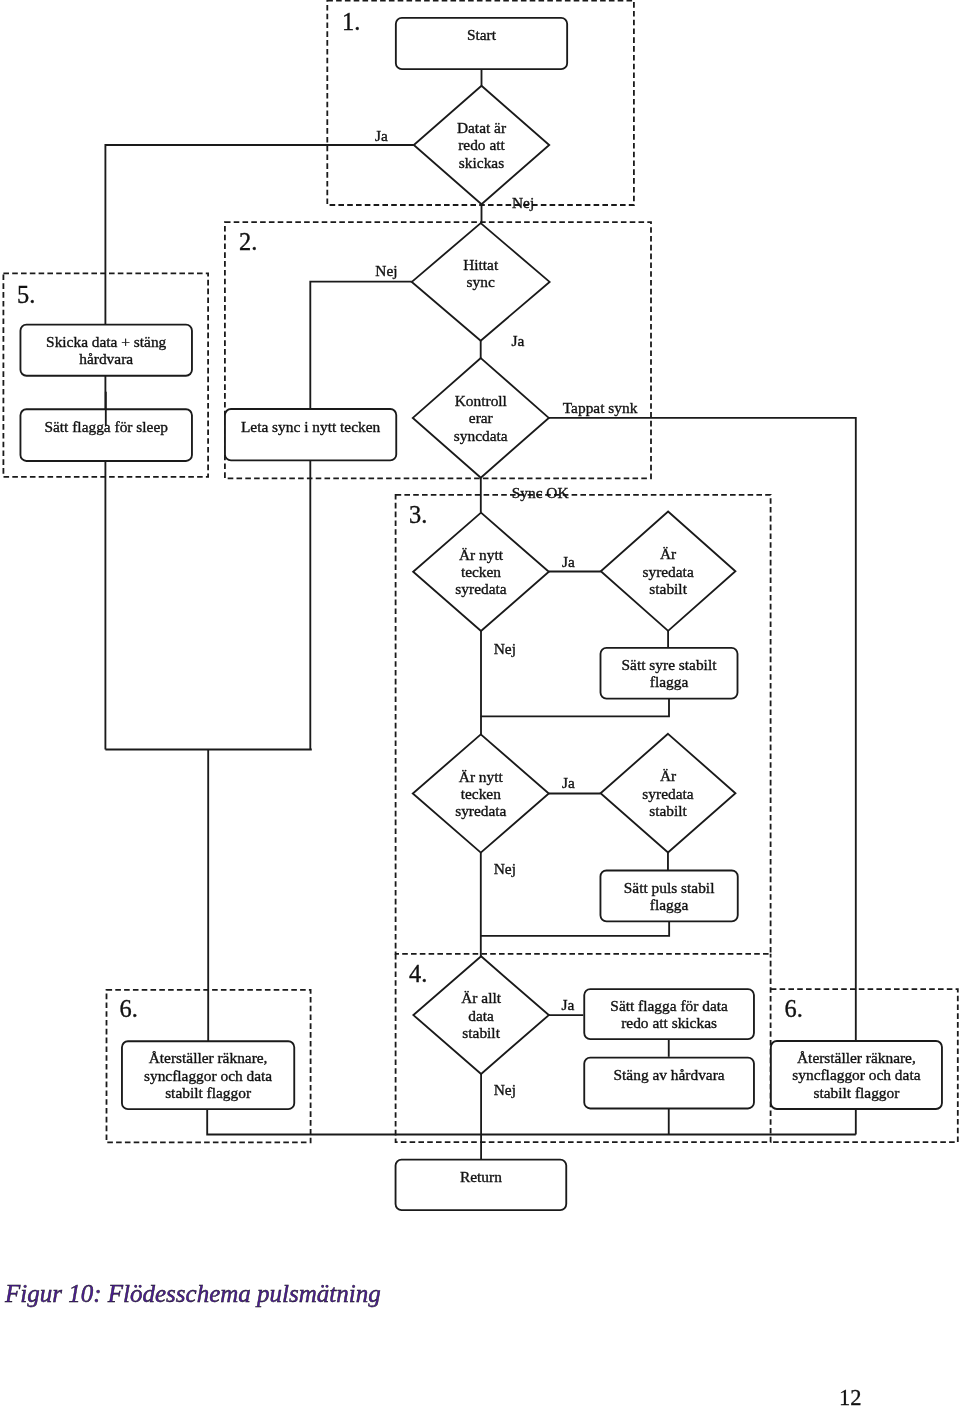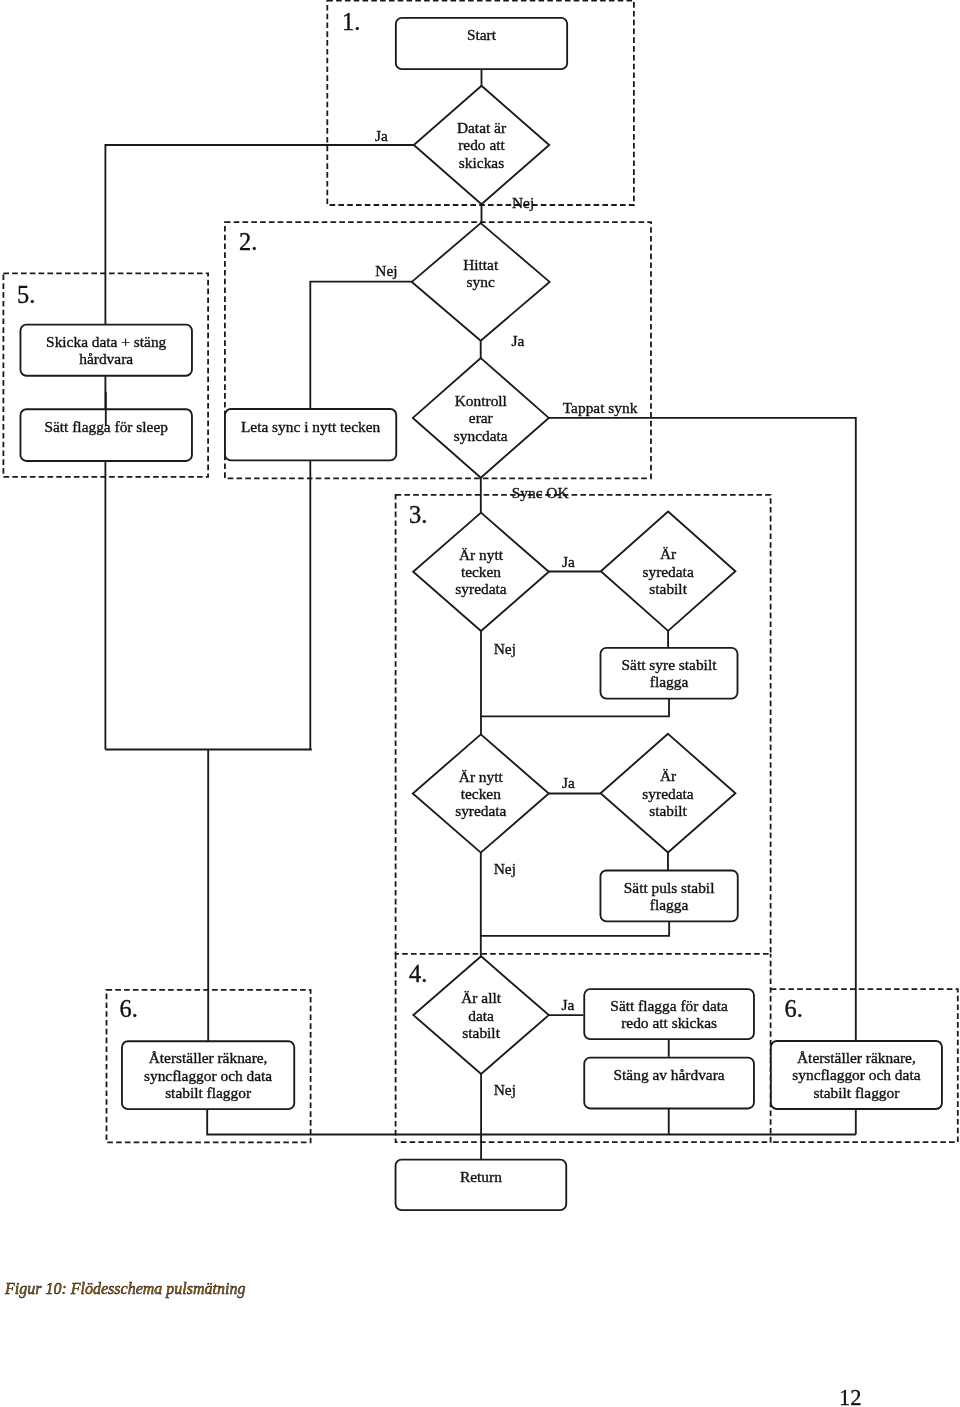--- a/index.html
+++ b/index.html
@@ -9,22 +9,22 @@
   #page{position:absolute;left:0;top:0;width:960px;height:1407px;background:#fff;}
   #chart{position:absolute;left:0;top:0;display:block;}
   #chart text{font-family:"Liberation Serif",serif;fill:#111111;
               stroke:#111111;stroke-width:0.35px;paint-order:stroke fill;}
   .node-text{font-size:15.4px;text-anchor:middle;}
   .group-label{font-size:24.4px;text-anchor:start;}
   .edge-label{font-size:15.4px;text-anchor:start;}
   .shape{fill:#ffffff;stroke:#1a1a1a;stroke-width:1.85;}
   .conn{fill:none;stroke:#1a1a1a;stroke-width:1.85;}
   .grp{fill:none;stroke:#1a1a1a;stroke-width:1.8;stroke-dasharray:5.6 3.2;}
-  #caption{position:absolute;left:5px;top:1280px;font-size:16px;font-style:italic;
-           font-weight:400;white-space:nowrap;color:#a16207;
+  #caption{position:absolute;left:5px;top:1280px;font-size:25px;font-style:italic;
+           font-weight:400;white-space:nowrap;color:#4c1d95;
            -webkit-text-stroke:0.45px #111;}
   #pagenum{position:absolute;left:839px;top:1385px;font-size:22.5px;white-space:nowrap;
            color:#111;-webkit-text-stroke:0.3px #111;}
 </style>
 </head>
 <body>
 
 <div id="page">
   <svg id="chart" width="960" height="1407" viewBox="0 0 960 1407">
       <path class="grp" d="M 327.3 0.7 L 633.9000000000001 0.7 L 633.9000000000001 205 L 327.3 205 Z"></path>

